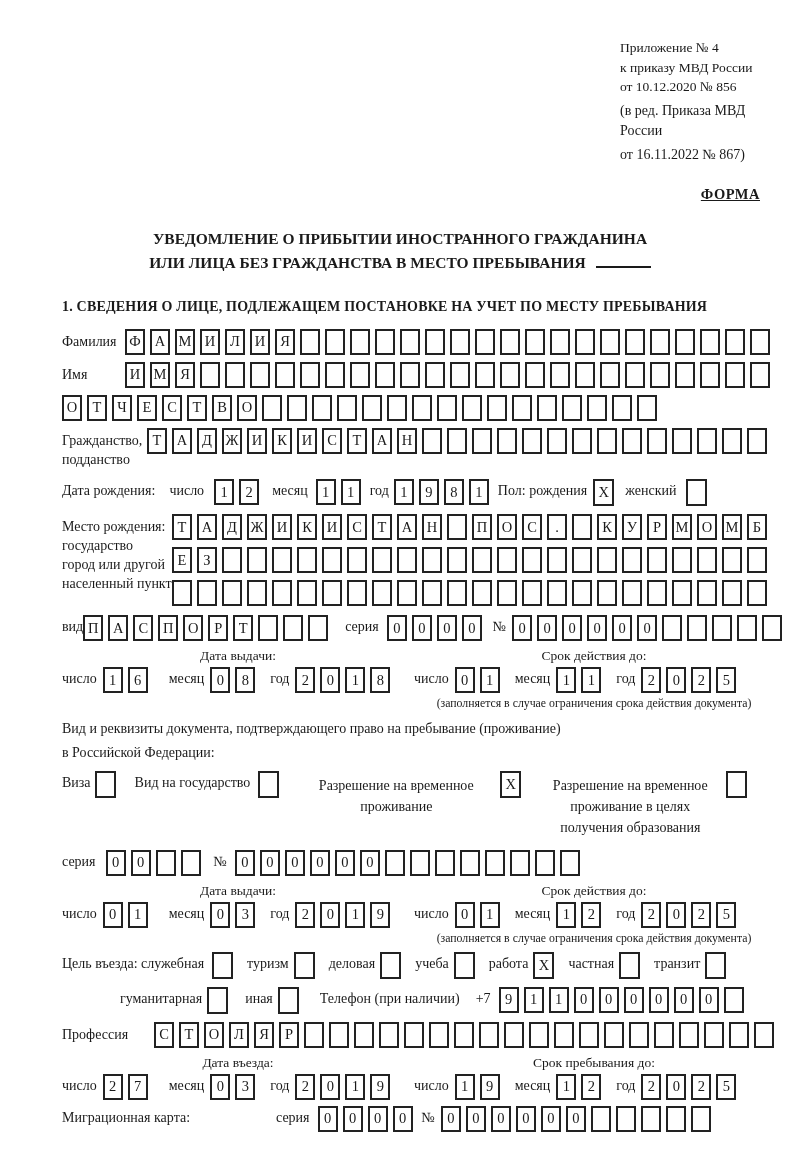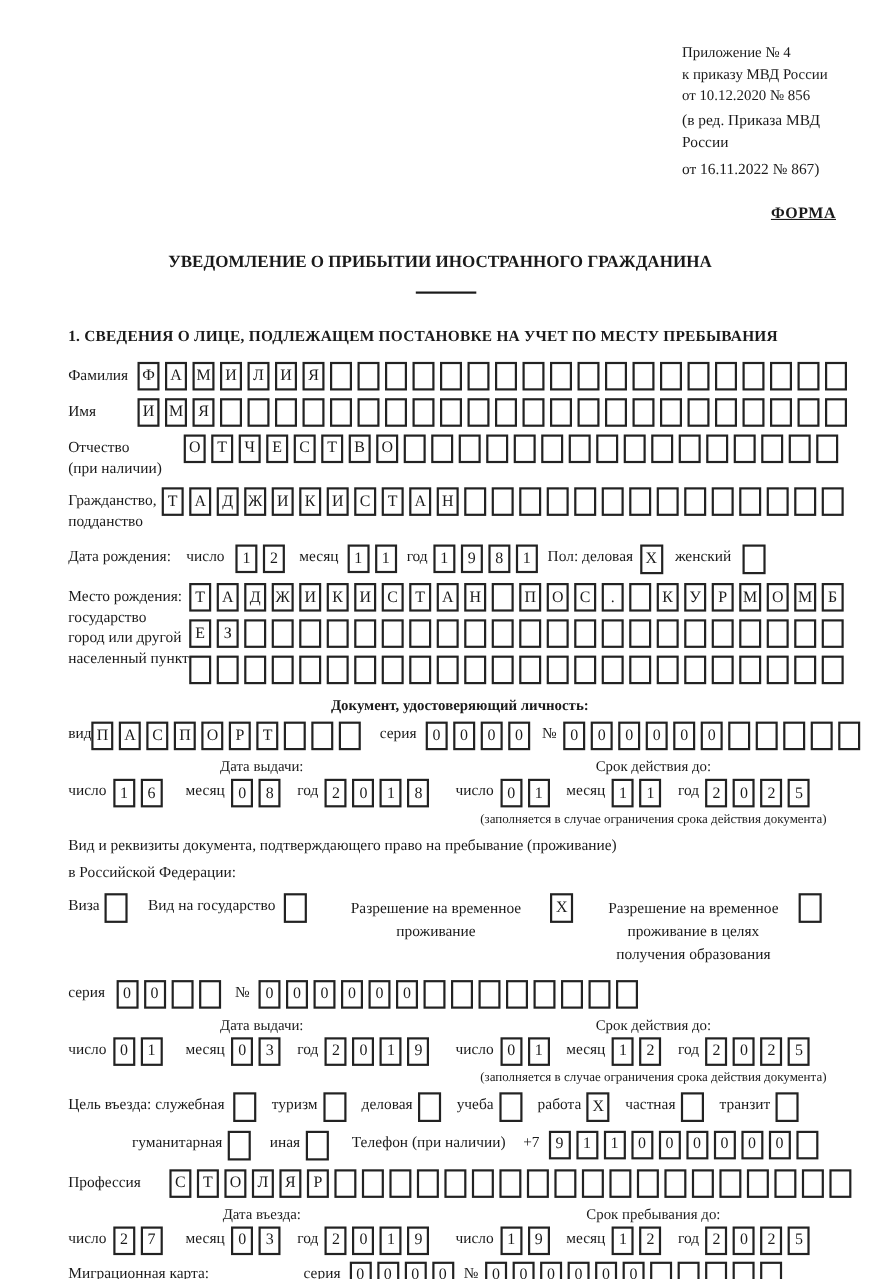--- a/index.html
+++ b/index.html
@@ -64,21 +64,21 @@
   <div>к приказу МВД России</div>
   <div>от 10.12.2020 № 856</div>
   <div class="sub">(в ред. Приказа МВД России</div>
   <div class="sub">от 16.11.2022 № 867)</div>
 </div>
 
 <div class="forma">ФОРМА</div>
 
 <div class="title">
   <div>УВЕДОМЛЕНИЕ О ПРИБЫТИИ ИНОСТРАННОГО ГРАЖДАНИНА</div>
-  <div><span class="uline"></span></div>
+  <div><span>ИЛИ ЛИЦА БЕЗ ГРАЖДАНСТВА В МЕСТО ПРЕБЫВАНИЯ</span><span class="uline"></span></div>
 </div>
 
 <div class="section-heading">1. СВЕДЕНИЯ О ЛИЦЕ, ПОДЛЕЖАЩЕМ ПОСТАНОВКЕ НА УЧЕТ ПО МЕСТУ ПРЕБЫВАНИЯ</div>
 
 <div class="content">
 
   <div class="frow">
     <div class="flabel" style="width:63px;">Фамилия</div>
     <span class="boxes">
         <span class="cbox">Ф</span>
@@ -136,24 +136,20 @@
         <span class="cbox"></span>
         <span class="cbox"></span>
         <span class="cbox"></span>
         <span class="cbox"></span>
         <span class="cbox"></span>
         <span class="cbox"></span>
       </span>
   </div>
 
   <div class="frow">
-    <div class="flabel" style="width:105px;">
-      <div>Отчество</div>
-      <div>(при наличии)</div>
-    </div>
     <span class="boxes">
         <span class="cbox">О</span>
         <span class="cbox">Т</span>
         <span class="cbox">Ч</span>
         <span class="cbox">Е</span>
         <span class="cbox">С</span>
         <span class="cbox">Т</span>
         <span class="cbox">В</span>
         <span class="cbox">О</span>
         <span class="cbox"></span>
@@ -221,21 +217,21 @@
         <span class="cbox">1</span>
         <span class="cbox">1</span>
       </span>
     <span class="lbl" style="margin-right:5px;">год</span>
     <span class="boxes" style="margin-right:4px;">
         <span class="cbox">1</span>
         <span class="cbox">9</span>
         <span class="cbox">8</span>
         <span class="cbox">1</span>
       </span>
-    <span class="lbl" style="margin-right:6px;">Пол: деловая</span>
+    <span class="lbl" style="margin-right:6px;">Пол: рождения</span>
     <span class="boxes">
         <span class="cbox big">X</span>
       </span>
     <span class="lbl" style="margin:0 10px 0 6px;">женский</span>
     <span class="boxes">
         <span class="cbox big"></span>
       </span>
   </div>
 
   <div class="frow" style="margin-top:8px; margin-bottom:2px;">
@@ -320,21 +316,20 @@
           <span class="cbox"></span>
           <span class="cbox"></span>
           <span class="cbox"></span>
           <span class="cbox"></span>
           <span class="cbox"></span>
           <span class="cbox"></span>
         </span>
     </div>
   </div>
 
-  <div class="center-bold">Документ, удостоверяющий личность:</div>
 
   <div class="frow">
     <span class="lbl" style="width:48px;">вид</span>
     <span class="boxes" style="margin-right:12px;">
         <span class="cbox">П</span>
         <span class="cbox">А</span>
         <span class="cbox">С</span>
         <span class="cbox">П</span>
         <span class="cbox">О</span>
         <span class="cbox">Р</span>

